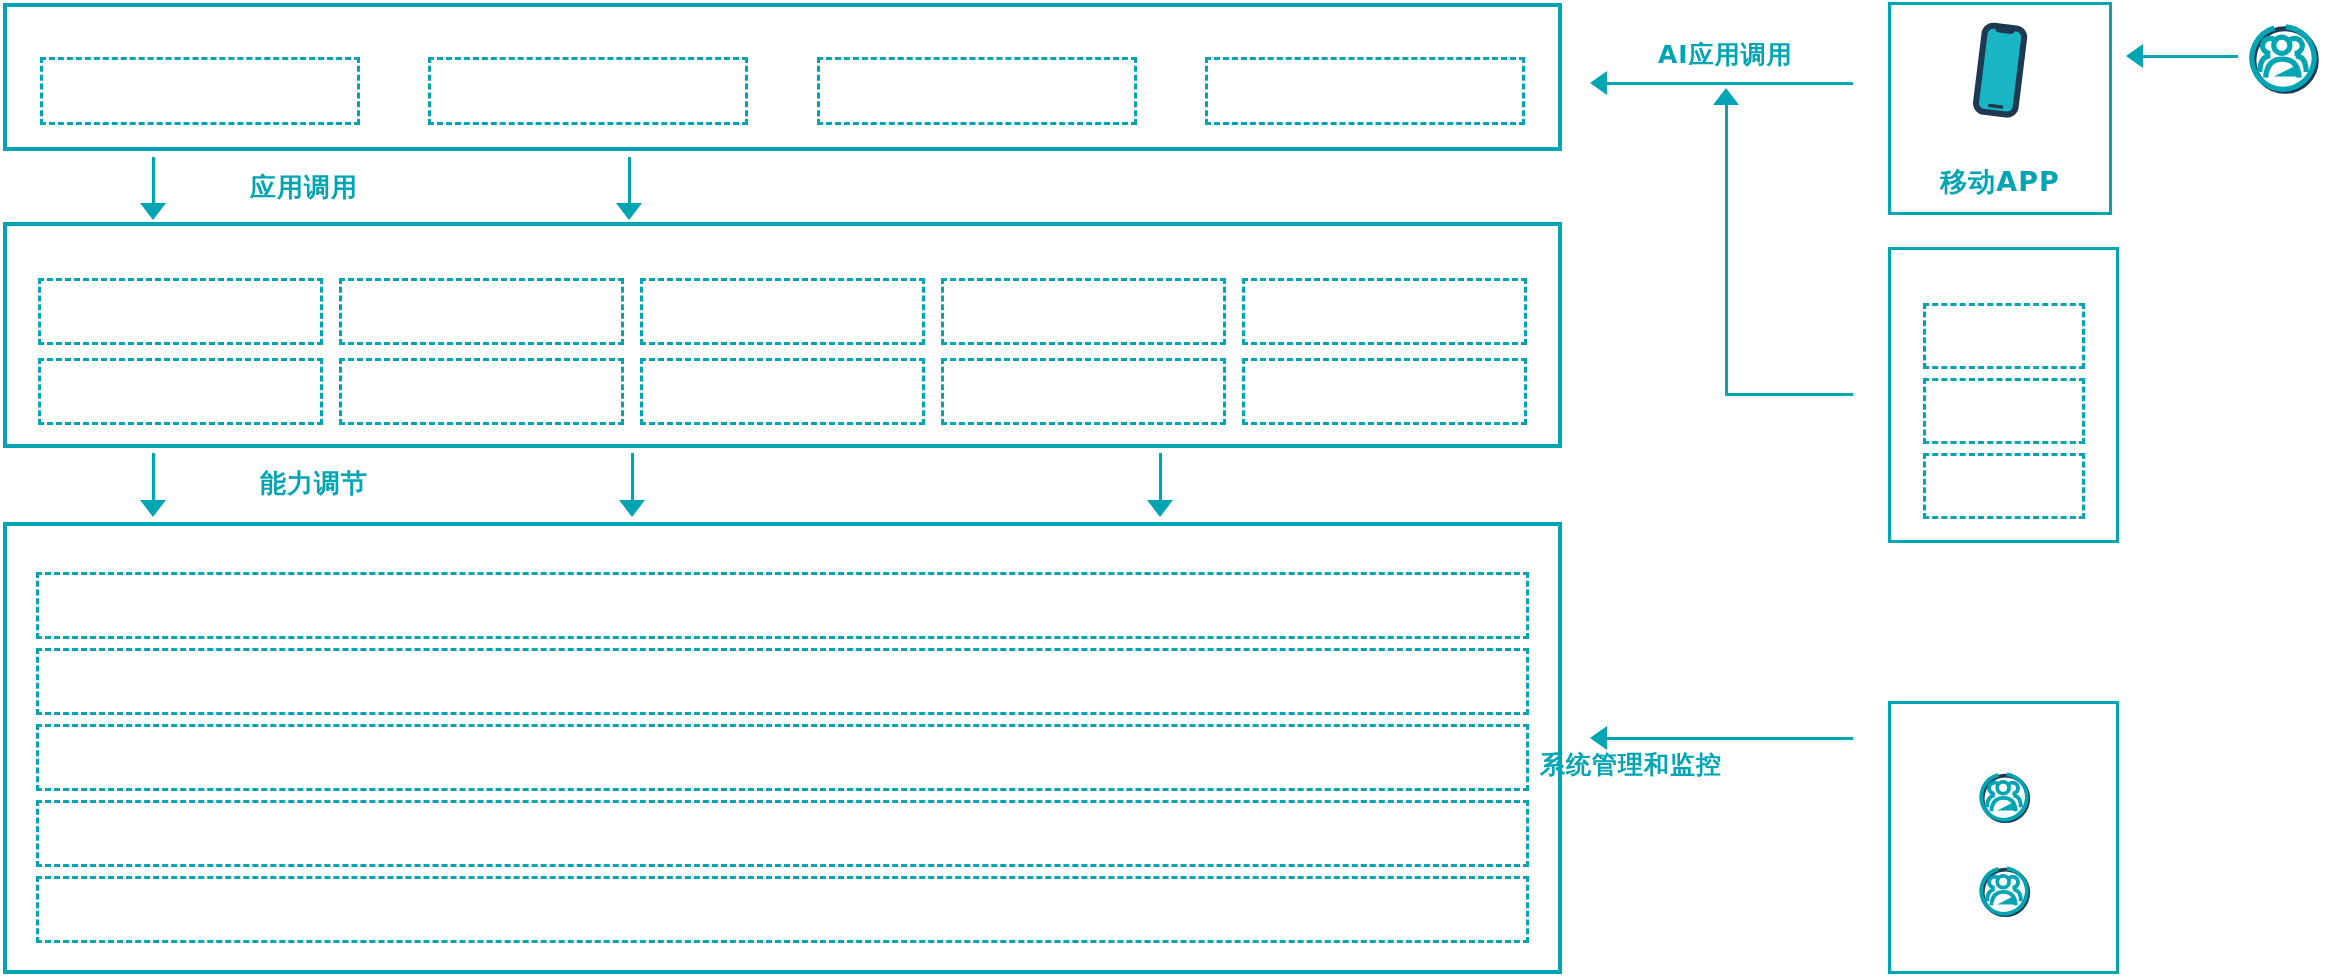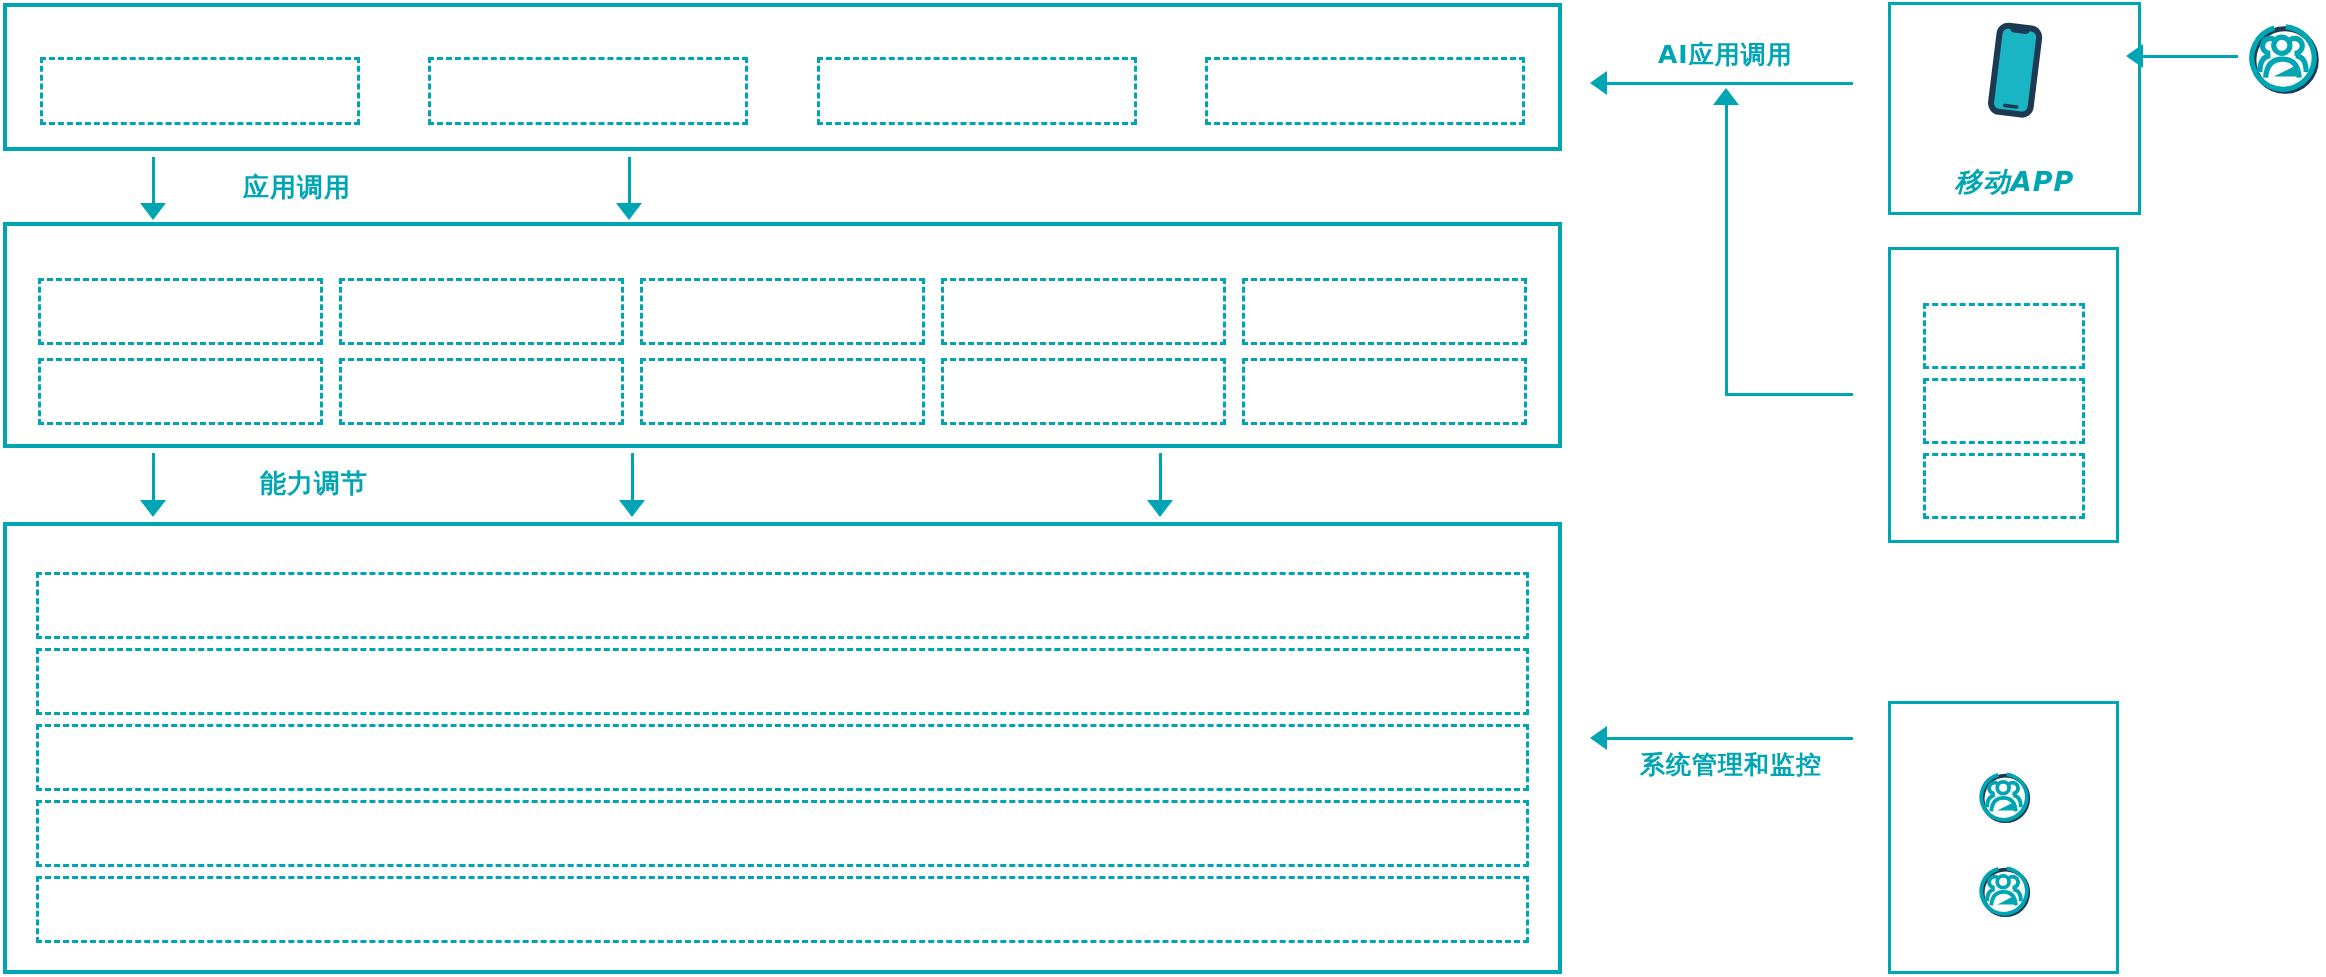--- a/index.html
+++ b/index.html
@@ -73,21 +73,21 @@
     <div class="ph"></div>
         <div class="ph"></div>
         <div class="ph"></div>
       </div>
   </div>
 
   <div class="vline" style="left:152px;top:157px;height:48px;"></div>
   <div class="head-down" style="left:140px;top:203px;"></div>
   <div class="vline" style="left:628px;top:157px;height:48px;"></div>
   <div class="head-down" style="left:616px;top:203px;"></div>
-  <div class="lbl" style="left:243px;top:170px;">应用调用</div>
+  <div class="lbl" style="left:250px;top:170px;">应用调用</div>
 
   <div class="panel" style="left:3px;top:222px;width:1559px;height:226px;">
     <div class="mid-inner">
       <div class="mid-row">
         <div class="ph"></div>
       <div class="ph"></div>
           <div class="ph"></div>
           <div class="ph"></div>
           <div class="ph"></div>
         </div>
@@ -112,21 +112,21 @@
   <div class="panel" style="left:3px;top:522px;width:1559px;height:452px;">
     <div class="bot-inner">
       <div class="ph"></div>
     <div class="ph"></div>
         <div class="ph"></div>
         <div class="ph"></div>
         <div class="ph"></div>
       </div>
   </div>
 
-  <div class="panel thin" style="left:1888px;top:2px;width:253px;height:213px;font-style:italic;">
+  <div class="panel thin" style="left:1888px;top:2px;width:224px;height:213px;">
     <div class="phone-wrap">
       <svg class="phone-svg" width="52" height="100" viewBox="0 0 60 112">
         <rect x="7" y="5" width="46" height="100" rx="10" fill="#1ab5c4" stroke="#1d3a52" stroke-width="7"></rect>
         <path d="M19 3 h22 v5 a4 4 0 0 1 -4 4 h-14 a4 4 0 0 1 -4 -4 z" fill="#1d3a52"></path>
         <rect x="21" y="95" width="18" height="4" rx="2" fill="#1d3a52"></rect>
       </svg>
     </div>
     <div class="mobile-label">移动APP</div>
   </div>
 
@@ -159,21 +159,21 @@
   <div class="head-up" style="left:1713px;top:88px;"></div>
 
   <div class="panel thin" style="left:1888px;top:247px;width:231px;height:296px;">
     <div class="chan-inner">
       <div class="ph"></div>
     <div class="ph"></div>
         <div class="ph"></div>
       </div>
   </div>
 
-  <div class="lbl small" style="left:1640px;top:748px;">系统管理和监控</div>
+  <div class="lbl small" style="left:1540px;top:748px;">系统管理和监控</div>
   <div class="hline" style="left:1602px;top:737px;width:251px;"></div>
   <div class="head-left" style="left:1590px;top:726px;"></div>
 
   <div class="panel thin" style="left:1888px;top:701px;width:231px;height:273px;">
     <div class="admin-inner">
       <div class="icon-box">
         <svg width="54" height="54" viewBox="0 0 64 64">
           <g fill="none" stroke="#1d3a52" stroke-width="4.5" transform="translate(1.7,1.7)">
             <circle cx="32" cy="32" r="27"></circle>
           </g>

